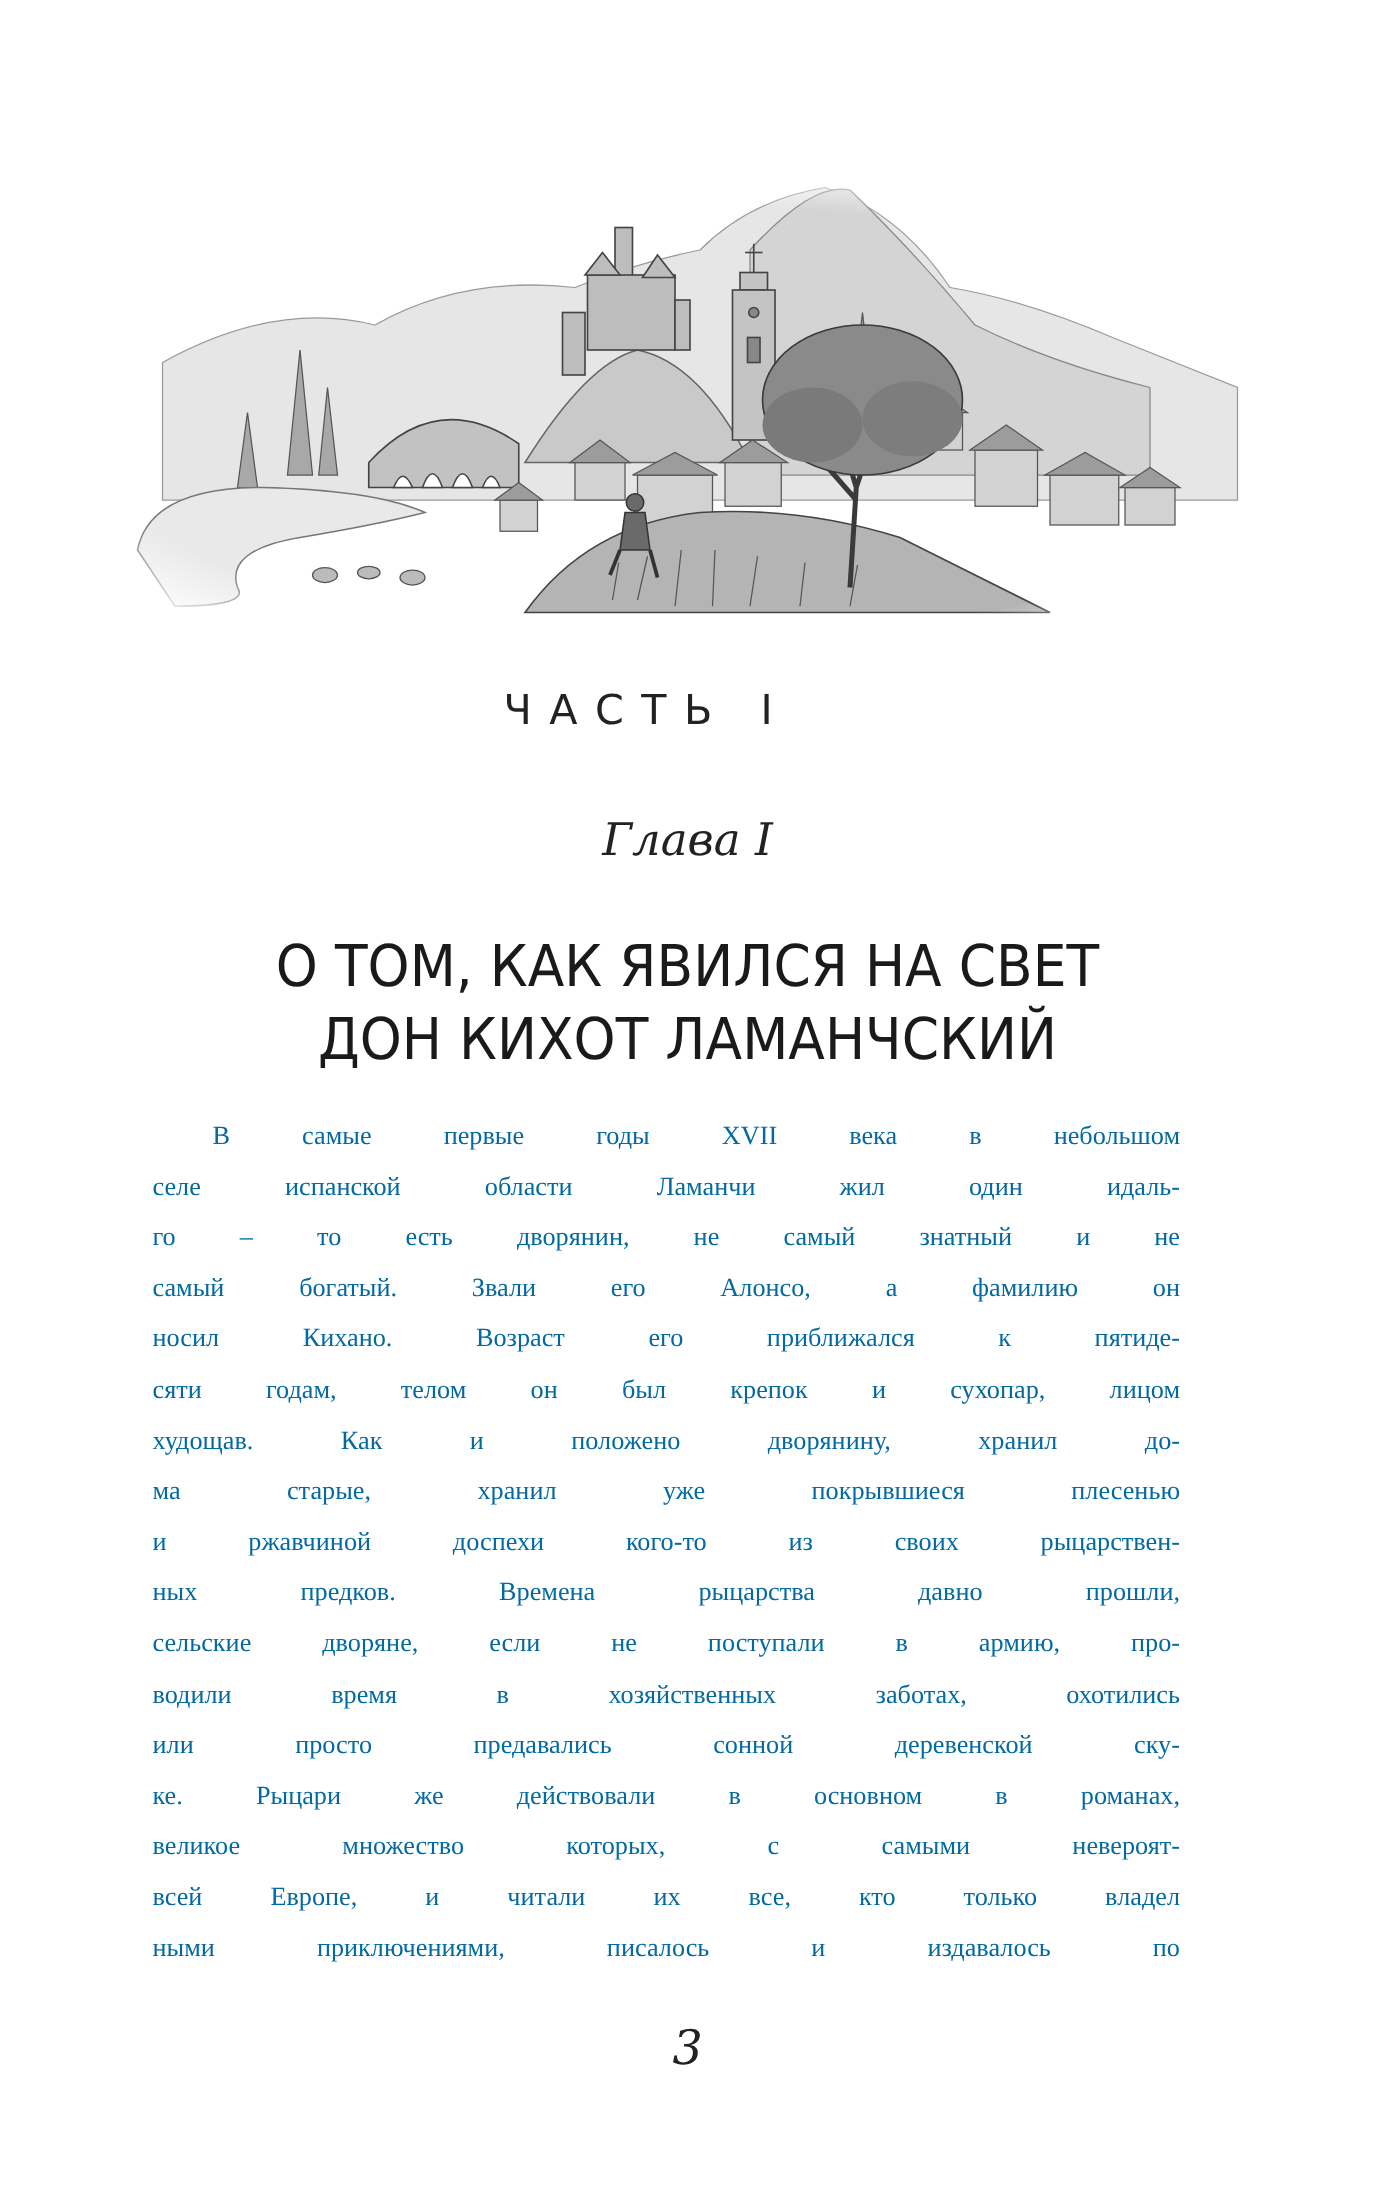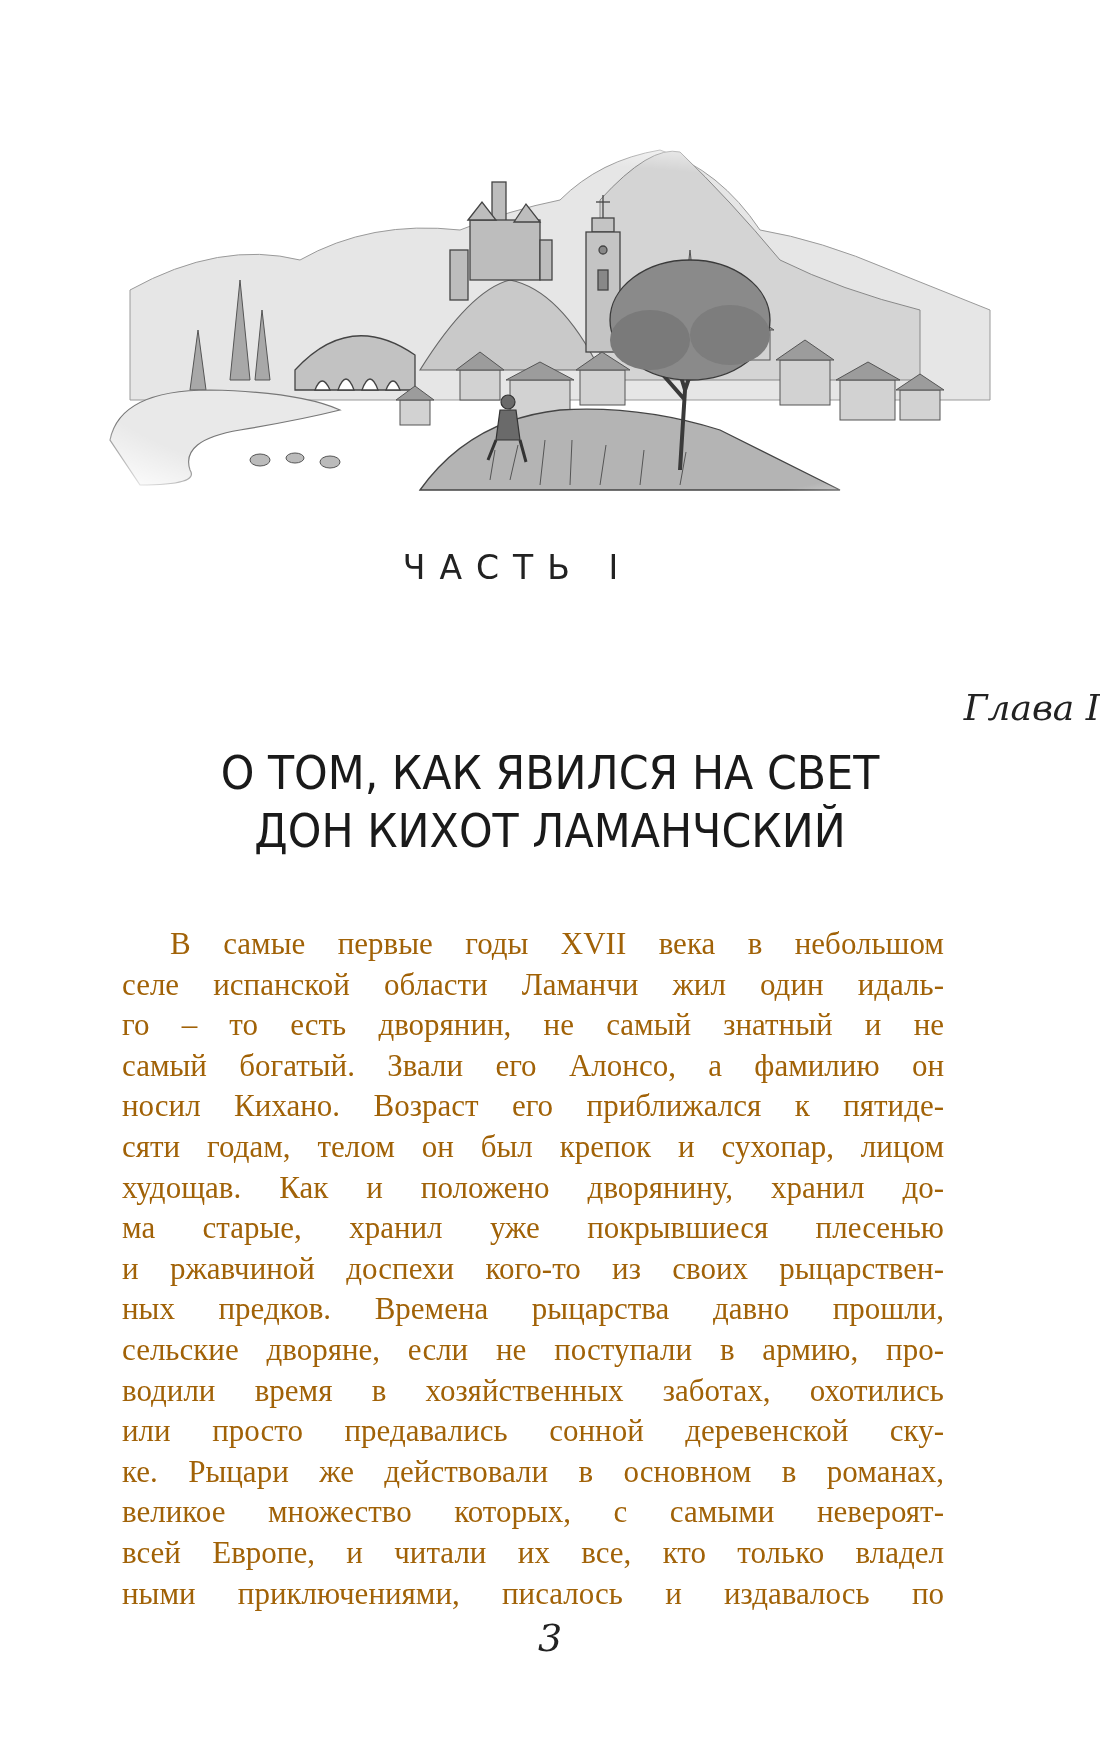--- a/index.html
+++ b/index.html
@@ -31,50 +31,50 @@
     text-align: center;
     font-family: "DejaVu Sans", sans-serif;
     font-size: 33px;
     letter-spacing: 14px;
     color: #222;
     padding-left: 14px;
     box-sizing: border-box;
   }
   .chapter-label {
     position: absolute;
-    top: 687px;
-    left: 0;
-    width: 1100px;
-    text-align: right;
+    top: 652px;
+    left: 0;
+    width: 1100px;
+    text-align: center;
     font-family: "DejaVu Serif", serif;
     font-style: italic;
     font-size: 36px;
     color: #222;
   }
   .chapter-title {
     position: absolute;
     top: 744px;
     left: 0;
     width: 1100px;
     text-align: center;
     font-family: "DejaVu Sans", sans-serif;
     font-size: 46px;
     line-height: 58px;
     color: #1a1a1a;
     transform: scaleX(0.93);
   }
   .body-text {
     position: absolute;
-    top: 924px;
+    top: 888px;
     left: 122px;
     width: 822px;
     font-family: "Liberation Serif", serif;
-    font-size: 31px;
+    font-size: 21px;
     line-height: 40.6px;
-    color: #a16207;
+    color: #0369a1;
   }
   .body-text .line {
     display: block;
     white-space: nowrap;
     text-align: justify;
     text-align-last: justify;
     height: 40.6px;
   }
   .body-text .line.indent { padding-left: 48px; }
   .page-number {

